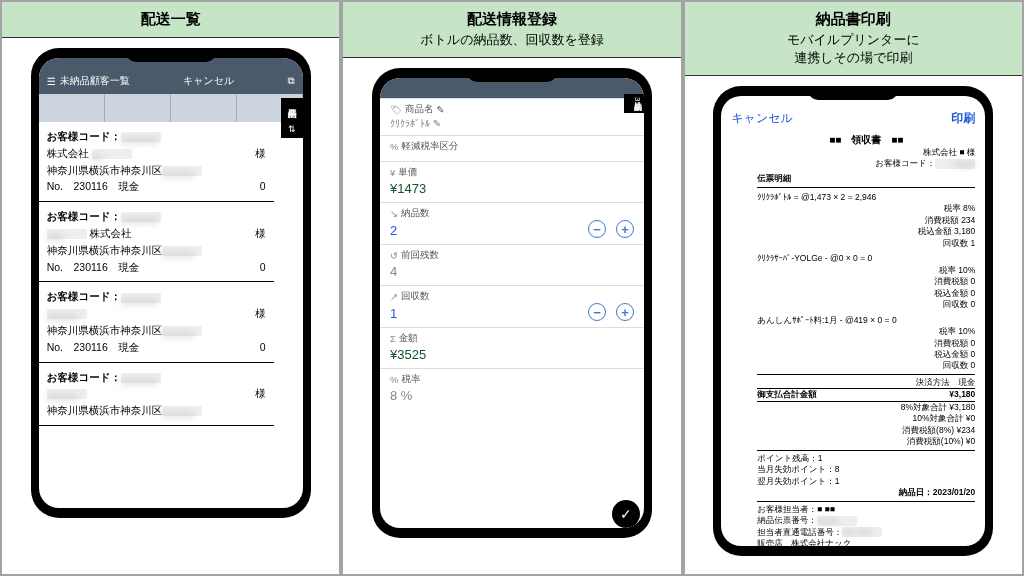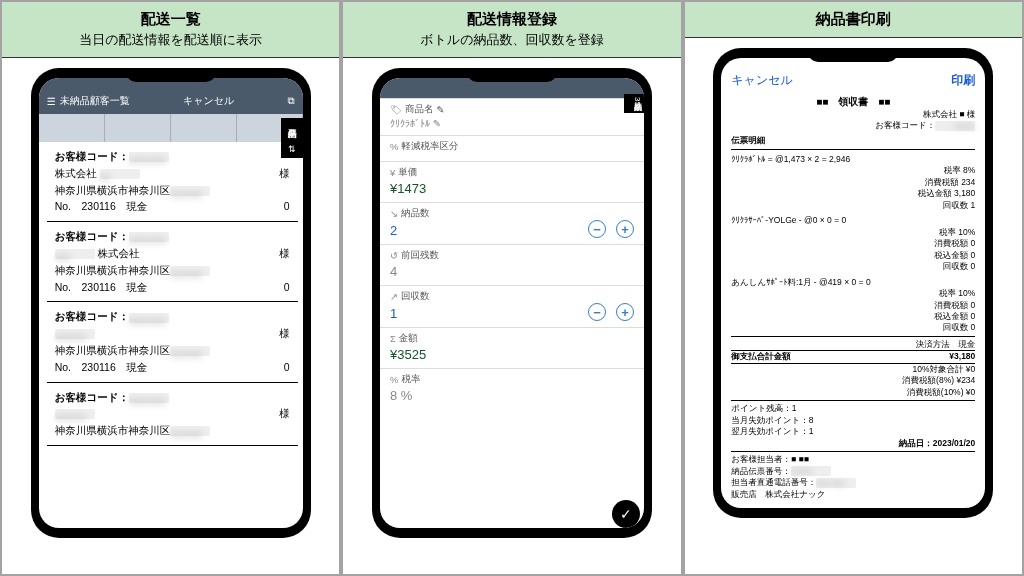--- a/index.html
+++ b/index.html
@@ -13,54 +13,53 @@
   .phone { width: 280px; height: 470px; background: #000; border-radius: 28px; padding: 10px 8px; position: relative; }
   .screen { width: 100%; height: 100%; background: #fff; border-radius: 20px; overflow: hidden; font-size: 10px; position: relative; display: flex; flex-direction: column; }
   .notch { position: absolute; top: 0; left: 50%; transform: translateX(-50%); width: 90px; height: 14px; background: #000; border-radius: 0 0 10px 10px; z-index: 5; }
   .blur { color: transparent; text-shadow: 0 0 6px #aaa; background: #eee; border-radius: 2px; display: inline-block; min-width: 40px; height: 10px; vertical-align: middle; }
   
   .s1-top { background: #4a5a6a; color: #fff; padding: 16px 8px 6px; display: flex; align-items: center; justify-content: space-between; font-size: 10px; }
   .s1-tabs { background: #ccd5dd; height: 28px; display: flex; }
   .s1-tabs div { flex:1; border-right:1px solid #aab; }
   .s1-side { position: absolute; right: 0; top: 40px; width: 22px; background: #000; color: #fff; display: flex; flex-direction: column; align-items: center; padding: 4px 0; font-size: 9px; gap:6px; z-index:3; }
   .s1-side .v { writing-mode: vertical-rl; }
-  .s1-list { flex:1; overflow: hidden; padding-right:5px;margin-left:8px; }
+  .s1-list { flex:1; overflow: hidden; padding-right:29px; }
   .cust { border-bottom: 1.5px solid #000; padding: 6px 8px; font-size: 10.5px; line-height: 1.6; }
   .cust .row { display: flex; justify-content: space-between; align-items: center; }
   
   .s2-top { background: #4a5a6a; height: 20px; }
   .s2-side { position: absolute; right:0; top:16px; width:20px; background:#000; color:#fff; font-size:8px; writing-mode:vertical-rl; padding:3px 2px; z-index:3; }
   .s2-body { flex:1; overflow:hidden; padding-right:0; }
   .sec { border-top: 1px solid #ddd; padding: 4px 10px 6px; }
   .sec .lbl { color: #555; font-size: 9.5px; display:flex; align-items:center; gap:3px; }
   .sec .lbl .ic { color:#888; }
   .sec .val { font-size: 13px; font-weight: 500; margin-top: 2px; color:#14532d; }
   .sec .valgrey { color:#888; font-size:10px; margin-top:2px;}
   .stepper { display:flex; justify-content:space-between; align-items:center; }
   .stepper .btns { display:flex; gap:10px; }
   .stepper .btn { width:18px; height:18px; border:1px solid #3a7cc8; border-radius:50%; color:#3a7cc8; display:flex; align-items:center; justify-content:center; font-size:13px; font-weight:bold; }
   .s2-foot { position:absolute; bottom:0; right:4px; width:28px; height:28px; color:#fff; background:#000; border-radius:50%; display:flex; align-items:center; justify-content:center; font-size:14px;}
   
   .s3-top { display:flex; justify-content:space-between; padding:14px 10px 4px; font-size:12px; color:#1a5ad6; font-weight:500;}
-  .s3-body { flex:1; padding: 2px 10px; font-size:8.5px; line-height:1.35; overflow:hidden; }
+  .s3-body { flex:1; padding: 2px 10px; font-size:8.5px; line-height:1.35; overflow:hidden;margin-left:26px; }
   .s3-body .title { text-align:center; font-weight:bold; font-size:10px; }
   .s3-body .rt { text-align:right; }
   .s3-body .sect { margin-top:4px; }
   .s3-body hr { border:none; border-top:1px solid #000; margin:2px 0;}
   .s3-body .line { display:flex; justify-content:space-between;align-items:center; }
 </style>
 </head>
 <body>
 
 <div class="grid">
 
   <div class="col">
     <div class="hdr">
       <div class="t1">配送一覧</div>
-      <div class="t2">当日の配送情報を配送順に表示</div>
     </div>
     <div class="device-zone">
       <div class="phone">
         <div class="notch"></div>
         <div class="screen">
           <div class="s1-top">
             <span style="display:flex;gap:4px;align-items:center">
               <span>☰</span>
               <span>未納品顧客一覧</span>
             </span>
@@ -213,20 +212,22 @@
           </div>
           <div class="s2-foot">✓</div>
         </div>
       </div>
     </div>
   </div>
 
   <div class="col">
     <div class="hdr">
       <div class="t1">納品書印刷</div>
+      <div class="t2" style="white-space:pre-line">モバイルプリンターに
+連携しその場で印刷</div>
     </div>
     <div class="device-zone">
       <div class="phone">
         <div class="notch"></div>
         <div class="screen">
           <div class="s3-top">
             <span>キャンセル</span>
             <span style="font-weight:bold">印刷</span>
           </div>
           <div class="s3-body">
@@ -255,20 +256,21 @@
               <div class="rt">消費税額 0</div>
               <div class="rt">税込金額 0</div>
               <div class="rt">回収数 0</div>
             </div>
             <hr>
             <div class="rt">決済方法　現金</div>
             <div class="line" style="border-top:1px solid #000;border-bottom:1px solid #000;font-weight:bold">
                 <span>御支払合計金額</span>
                 <span>¥3,180</span>
               </div>
+            <div class="rt">8%対象合計 ¥3,180</div>
             <div class="rt">10%対象合計 ¥0</div>
             <div class="rt">消費税額(8%) ¥234</div>
             <div class="rt">消費税額(10%) ¥0</div>
             <hr>
             <div>ポイント残高：1</div>
             <div>当月失効ポイント：8</div>
             <div>翌月失効ポイント：1</div>
             <div class="rt"><b><span>納品日：</span><span>2023/01/20</span></b></div>
             <hr>
             <div>お客様担当者：■ ■■</div>

